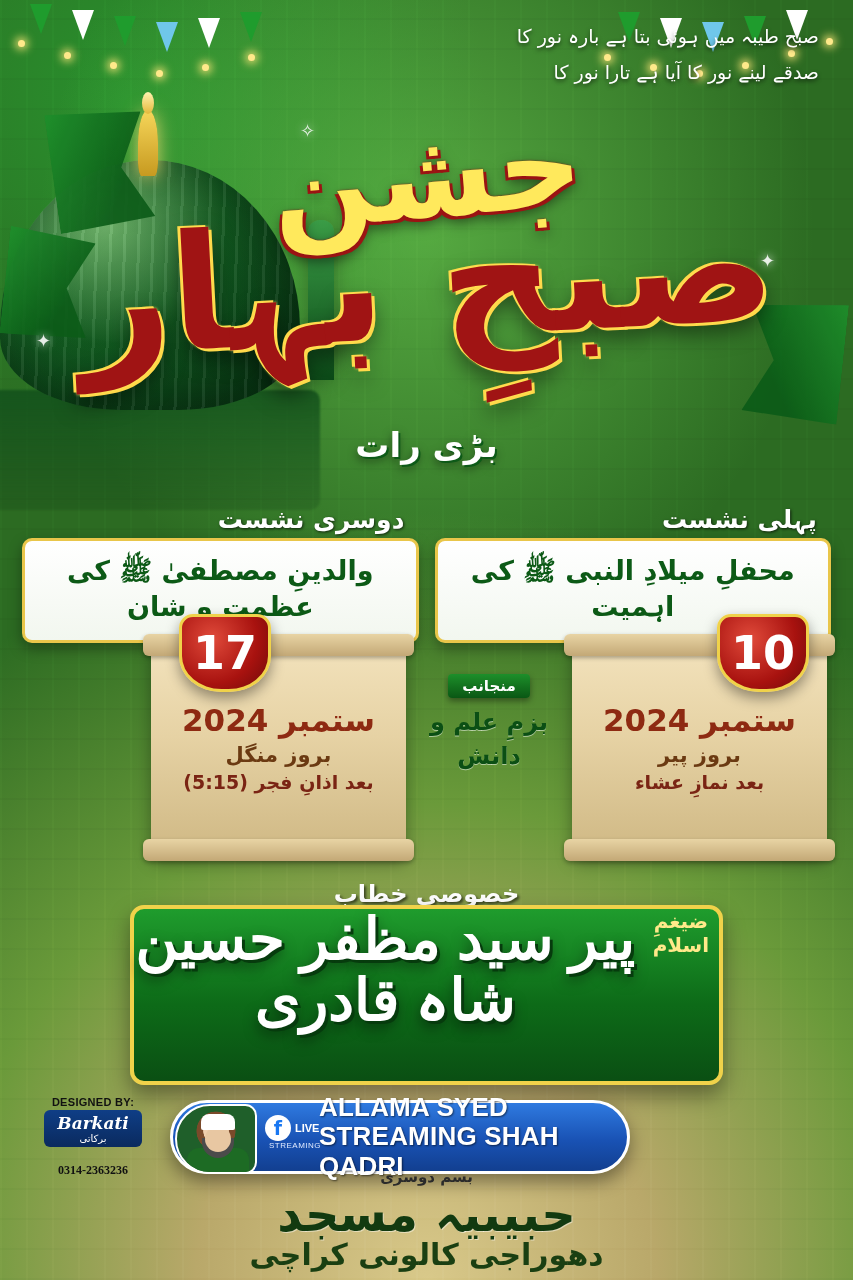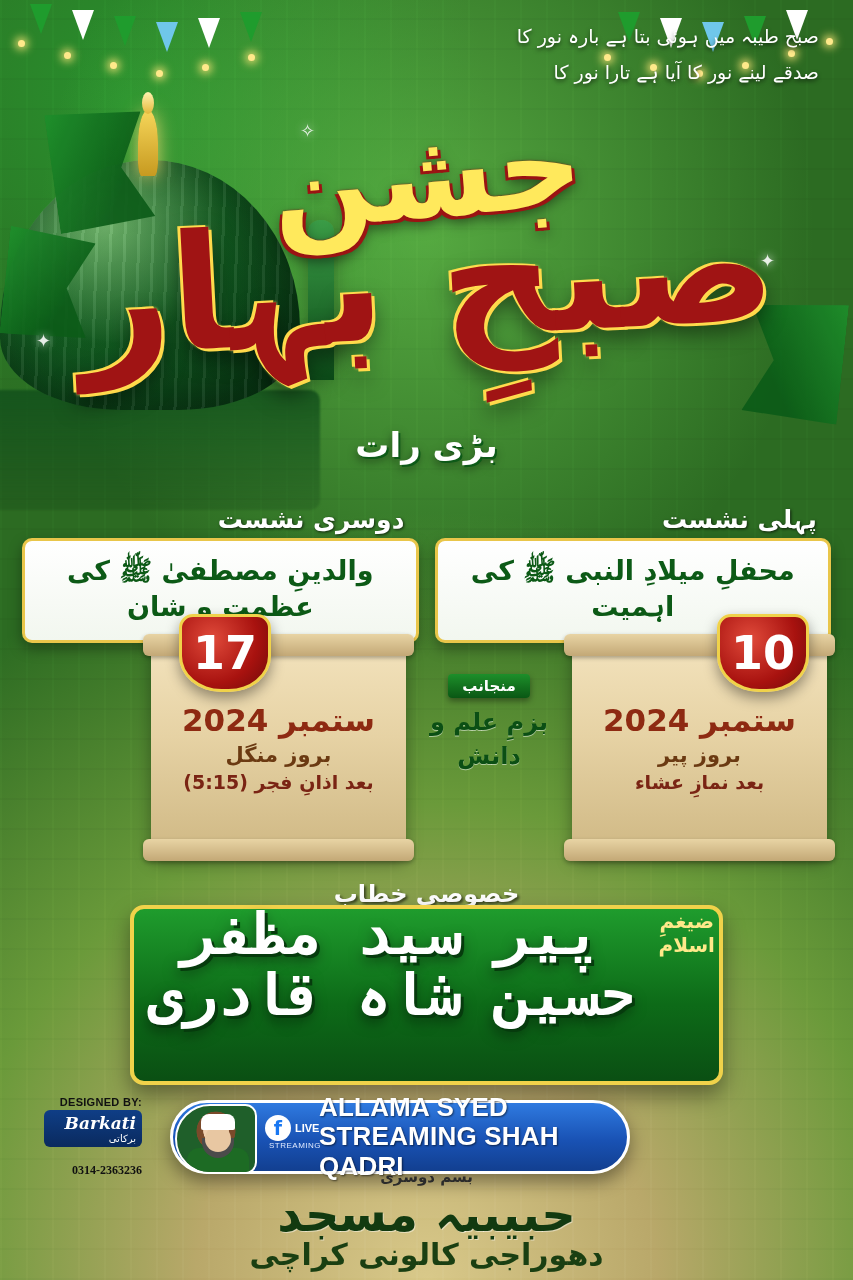--- a/index.html
+++ b/index.html
@@ -208,27 +208,27 @@
     background: linear-gradient(180deg,#1f9c2d 0%, #0d6b18 55%, #0a4f13 100%);
     border: 4px solid #f0d24a; border-radius: 14px;
     box-shadow: 0 10px 22px rgba(0,0,0,.4);
     direction: rtl; text-align:center;
     display:flex; flex-direction:row; justify-content:center; gap:6px;
   }
   .speaker-pre{
     font-family:"DejaVu Sans", sans-serif; font-size: 20px; color:#ffe98a; font-weight:bold;
   }
   .speaker-name{
-    font-family:Liberation Mono, monospace; font-size: 58px; font-weight:bold; color:#ffffff;
+    font-family:Liberation Sans, sans-serif; font-size: 58px; font-weight:bold; color:#ffffff;
     line-height: 1.05;
     text-shadow: 3px 3px 0 #063b0d, 0 6px 14px rgba(0,0,0,.5);
   }
   
   .designed {
-    position:absolute; left: 44px; top: 1096px; width: 98px; text-align:right;
+    position:absolute; left: 44px; top: 1096px; width: 98px; text-align:center;
   }
   .designed-label{
     font-family:"Liberation Sans", sans-serif; font-size: 11px; font-weight:bold; color:#111;
     letter-spacing:.3px;
   }
   .designed-logo{
     margin-top:2px; background: linear-gradient(180deg,#0f3e86,#0a2a5e);
     border-radius: 6px; padding: 3px 6px; color:#fff;
   }
   .designed-logo .b1{ font-family:"DejaVu Serif", serif; font-style:italic; font-size: 17px; font-weight:bold;}

